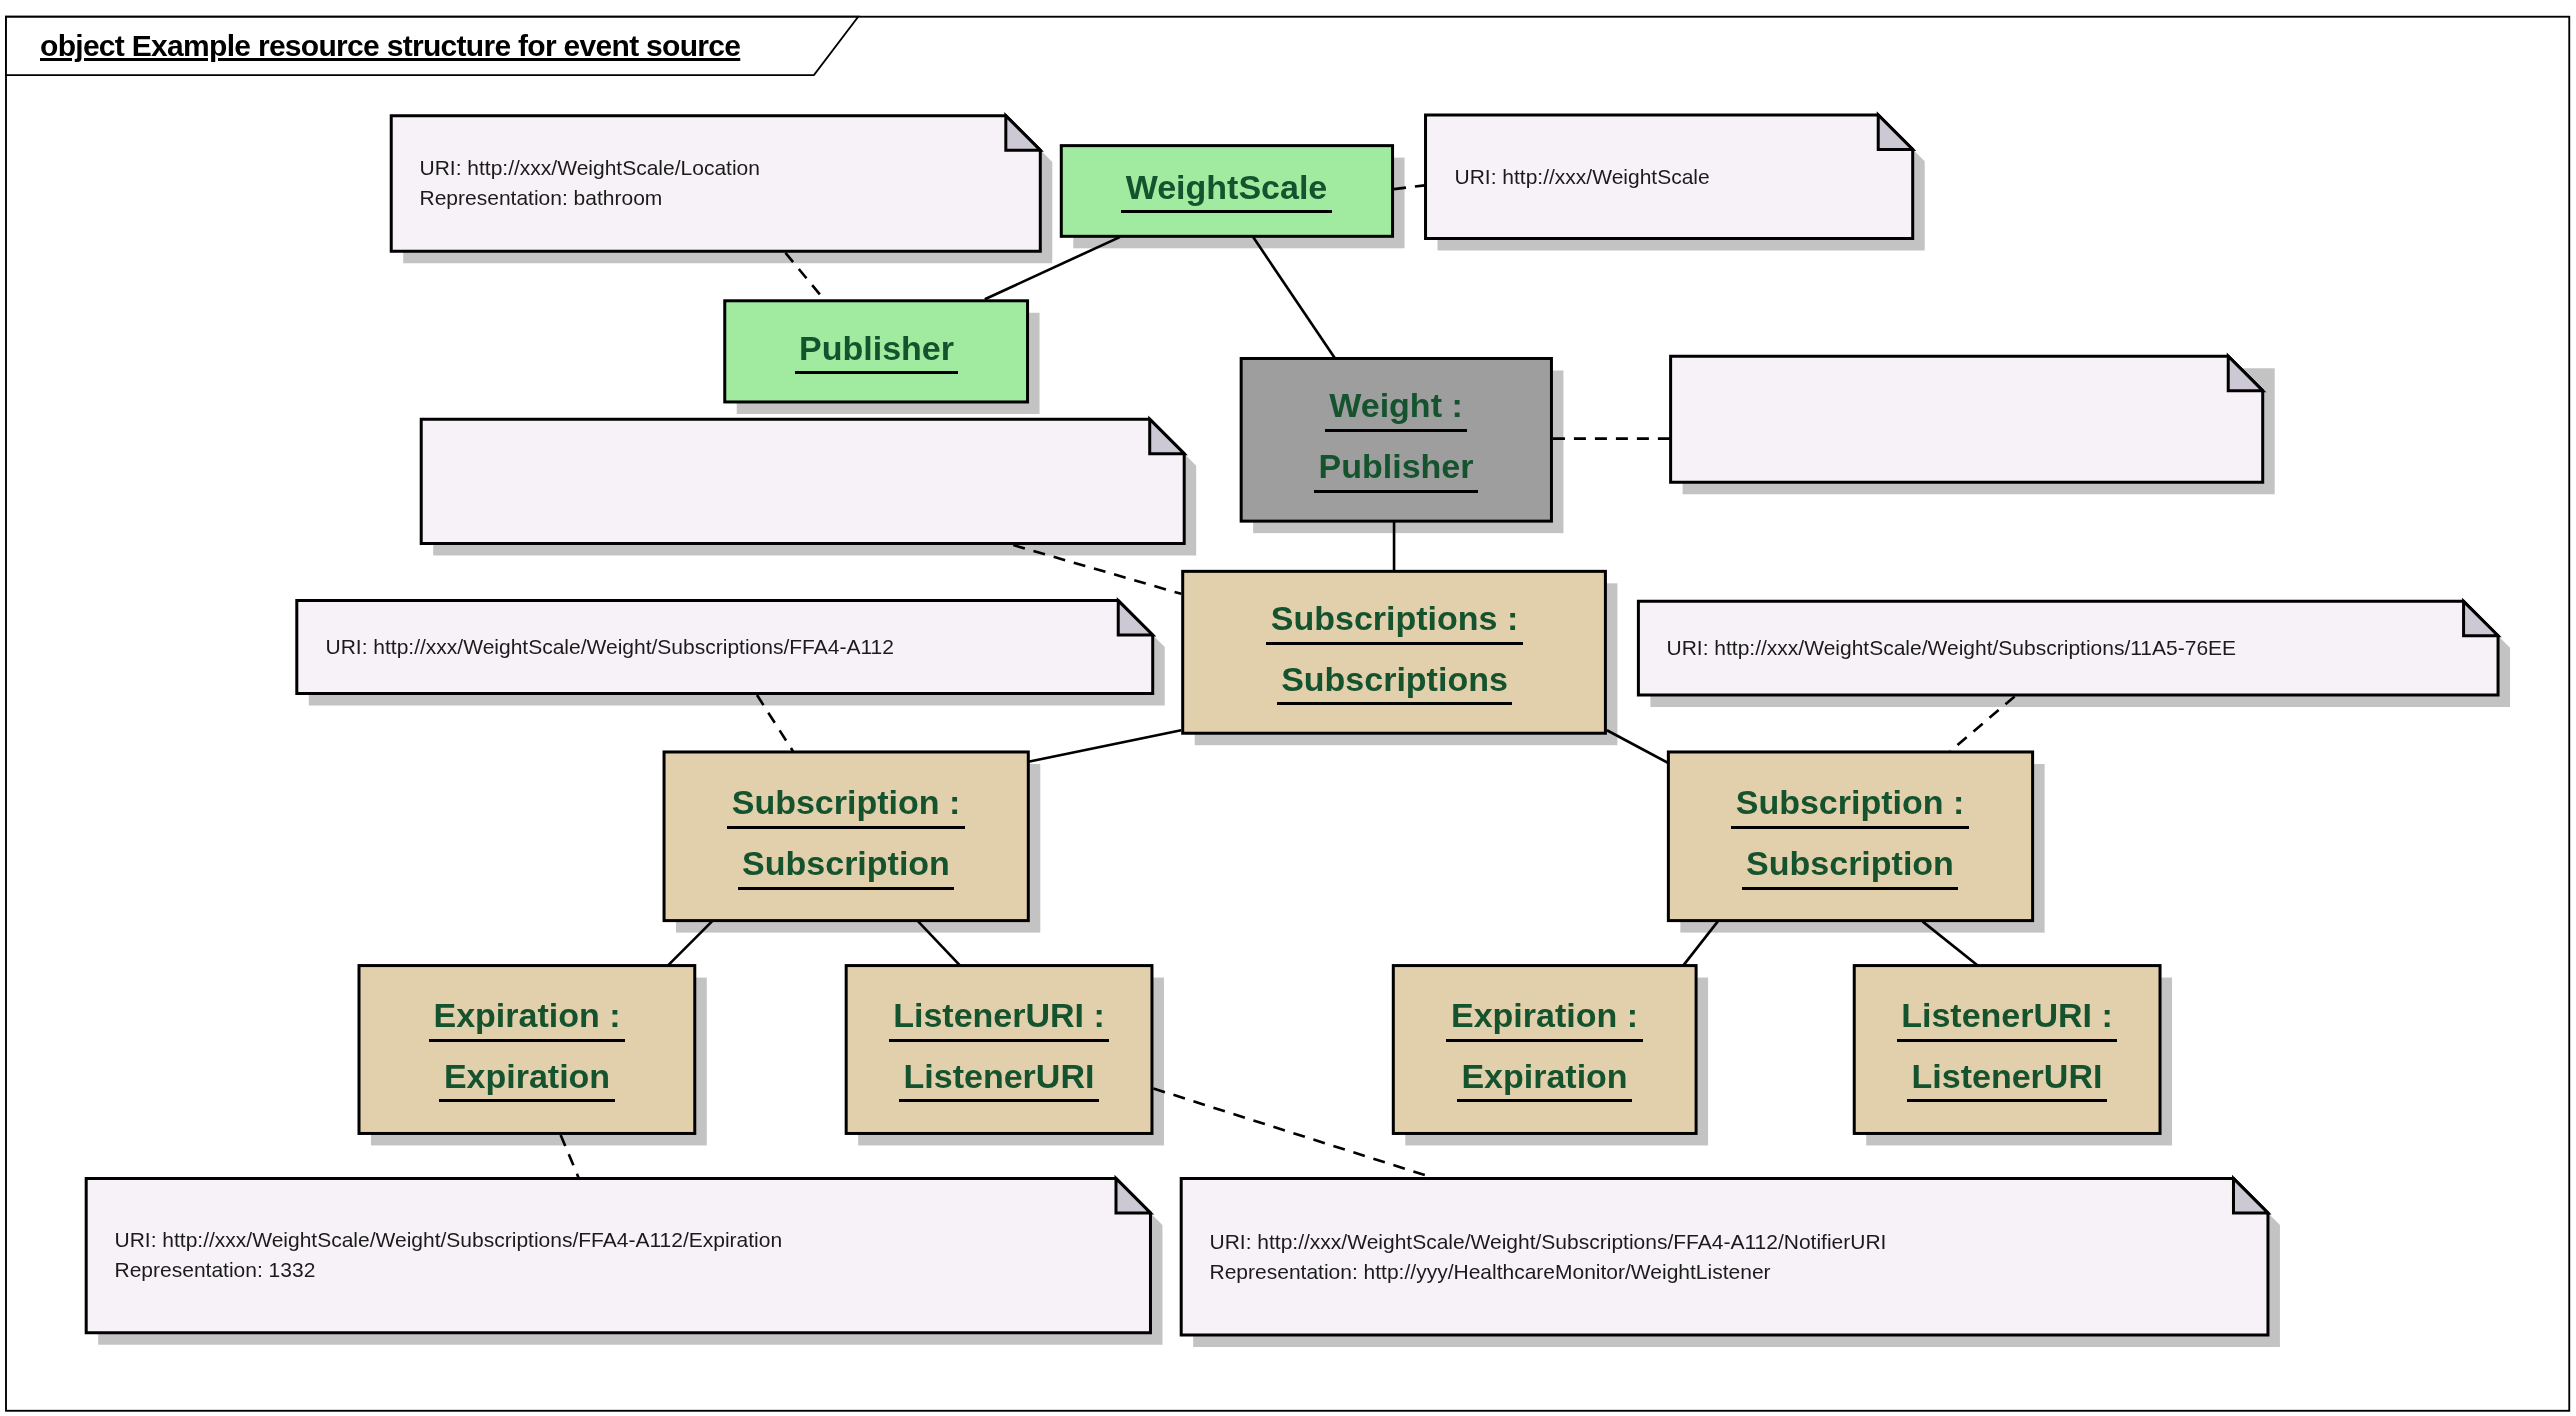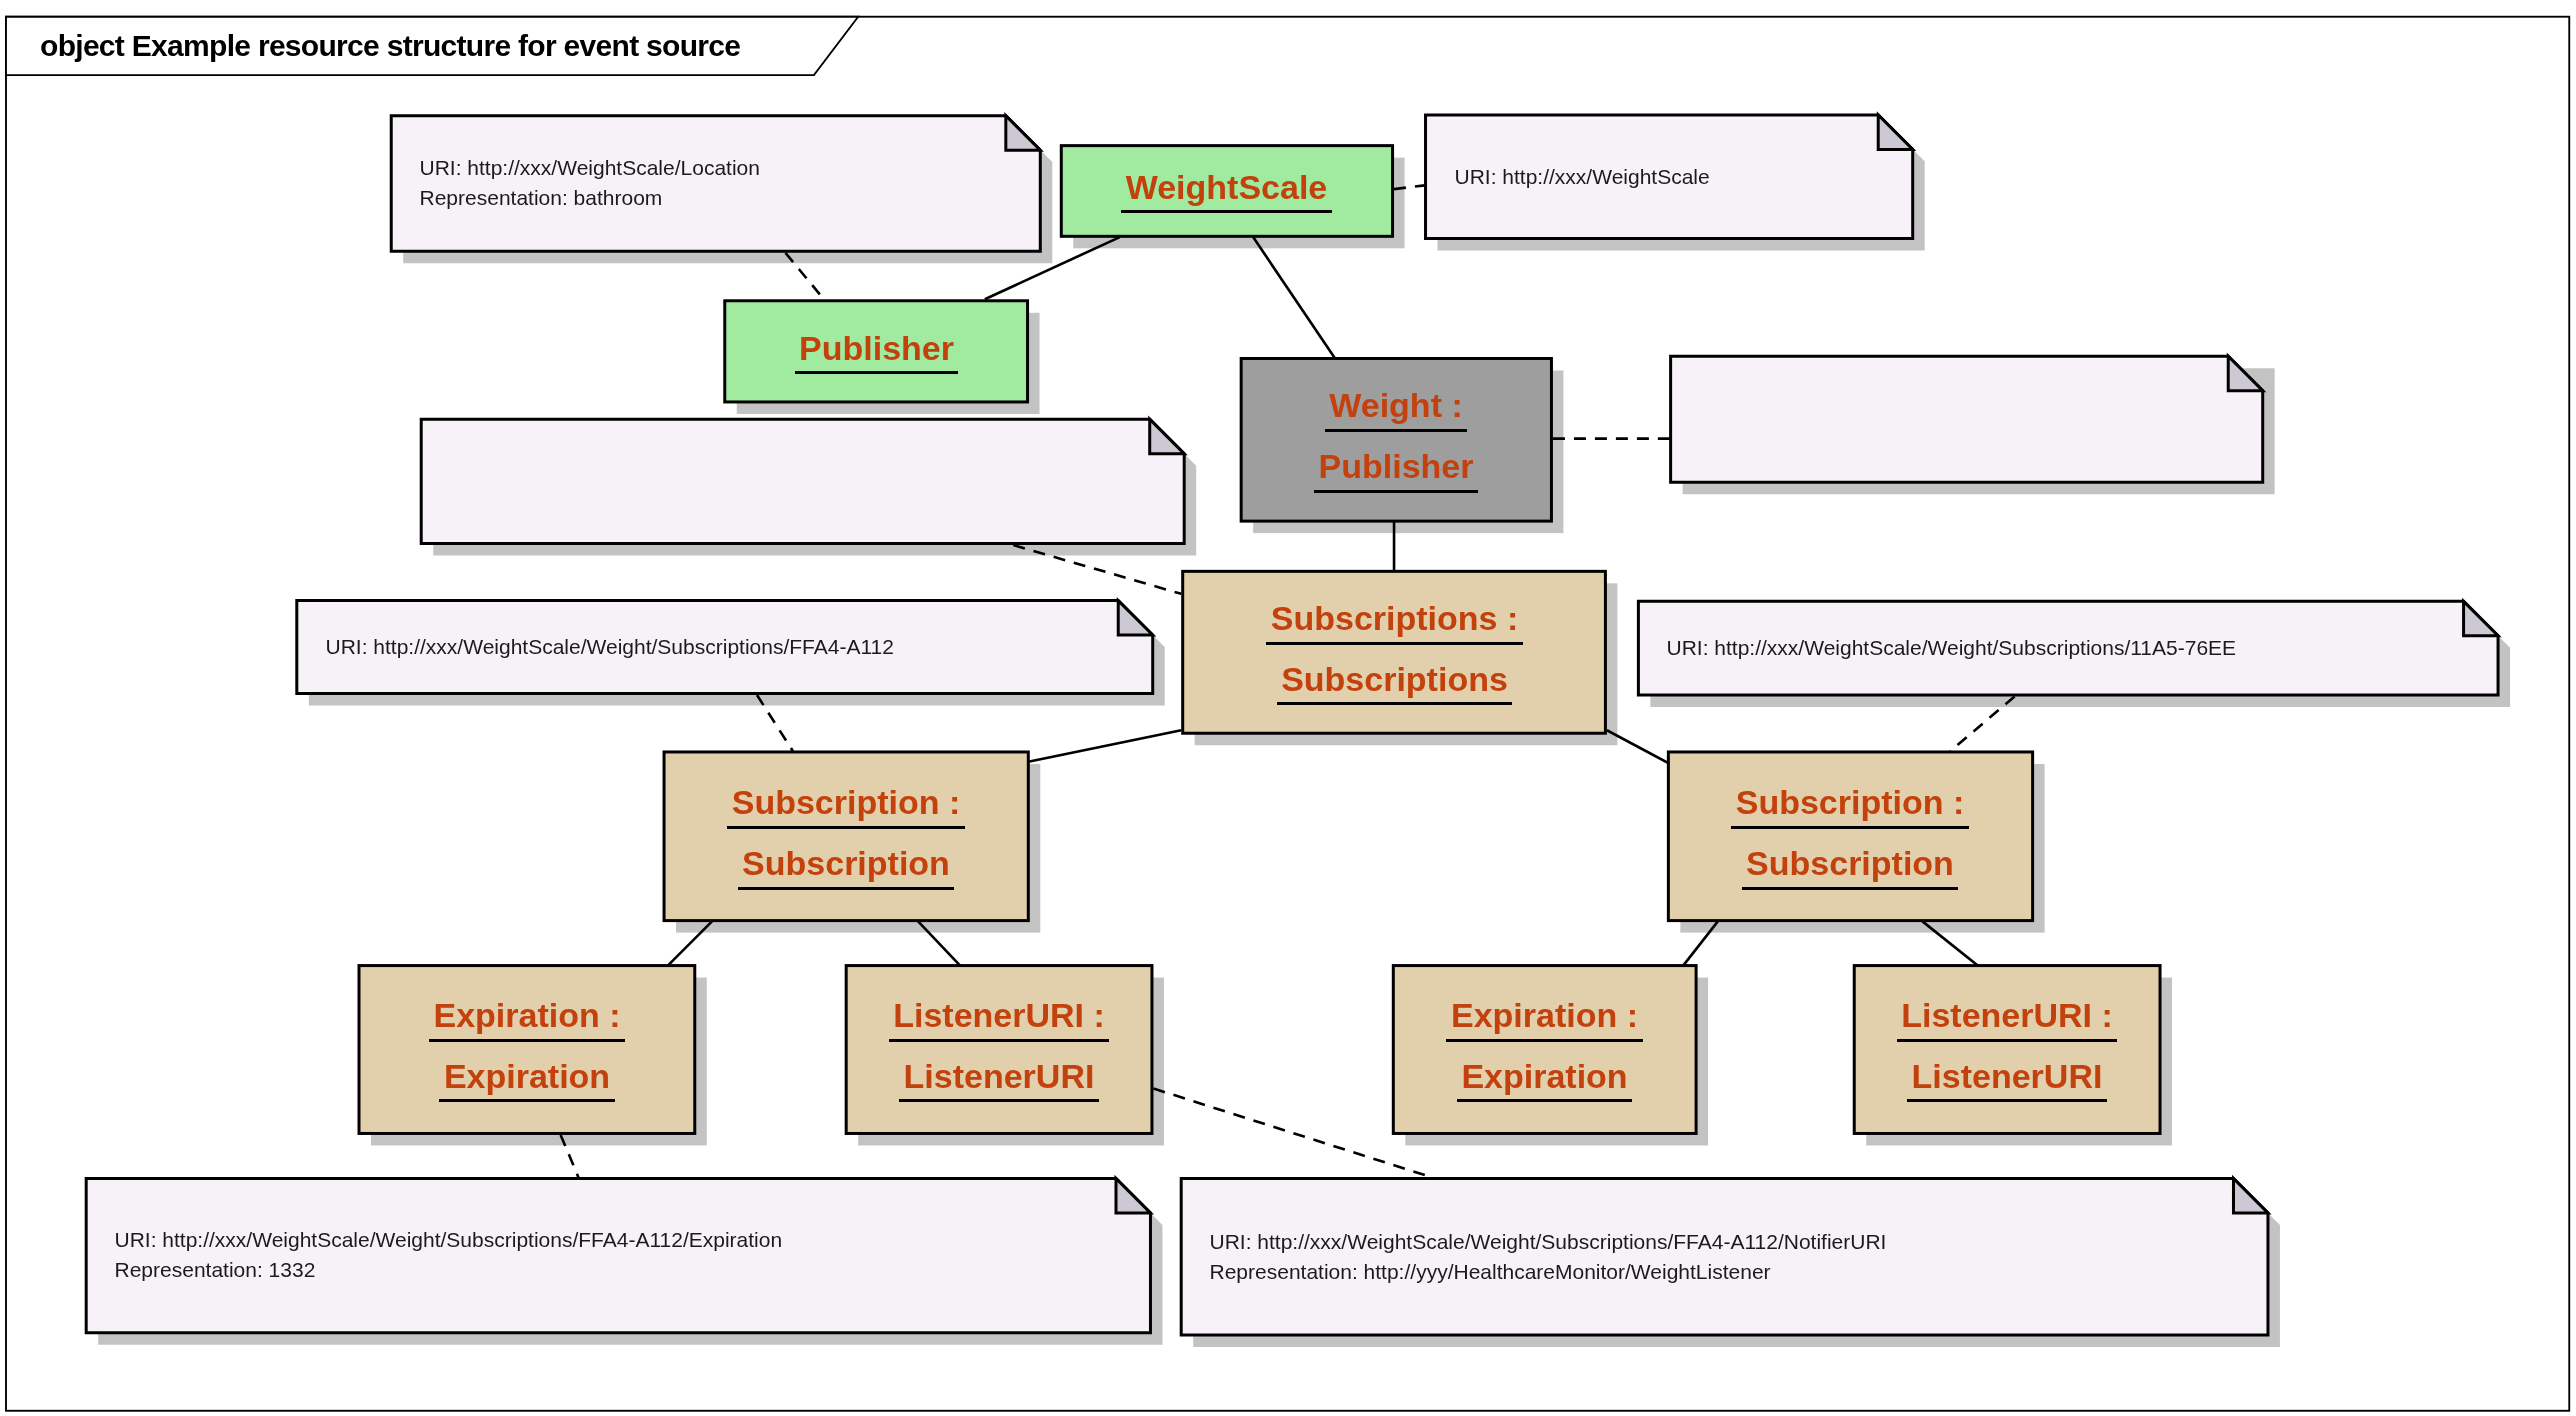--- a/index.html
+++ b/index.html
@@ -5,29 +5,29 @@
   html,body{margin:0;padding:0;background:#ffffff;}
   #canvas{
     position:relative;
     width:2576px;height:1417px;
     background:#ffffff;
     font-family:"Liberation Sans","DejaVu Sans",sans-serif;
     overflow:hidden;
   }
   #shape-layer{position:absolute;left:0;top:0;}
   .txt{position:absolute;display:flex;flex-direction:column;align-items:center;justify-content:center;pointer-events:none;}
-  .obj-label{color:#c2410c;font-weight:bold;font-size:34px;line-height:1.15;text-align:right;}
+  .obj-label{color:#14532d;font-weight:bold;font-size:34px;line-height:1.15;text-align:right;}
   .obj-label span{display:inline-block;border-bottom:3.7px solid #000;padding:0 4.5px 3.7px 4.5px;margin:7.5px 0;white-space:pre;}
   .note-text{align-items:flex-start;justify-content:center;color:#1b1b1b;font-size:21px;line-height:1.42;text-align:left;padding-left:28.5px;box-sizing:border-box;}
   .note-text div{white-space:pre;}
   .frame-title{
     position:absolute;left:6px;top:16.5px;width:808px;height:58px;
     display:flex;align-items:center;
     padding-left:34px;box-sizing:border-box;
-    font-weight:bold;font-size:30px;letter-spacing:-0.7px;color:#000;white-space:pre;
+    font-weight:bold;font-size:30px;letter-spacing:-0.7px;color:#000;white-space:pre;text-decoration:underline;
   }
 </style>
 </head>
 <body>
 
 <div id="canvas">
 
   <svg id="shape-layer" width="2576" height="1417" viewBox="0 0 3437 1890">
 
     <g fill="#C3C3C3">

